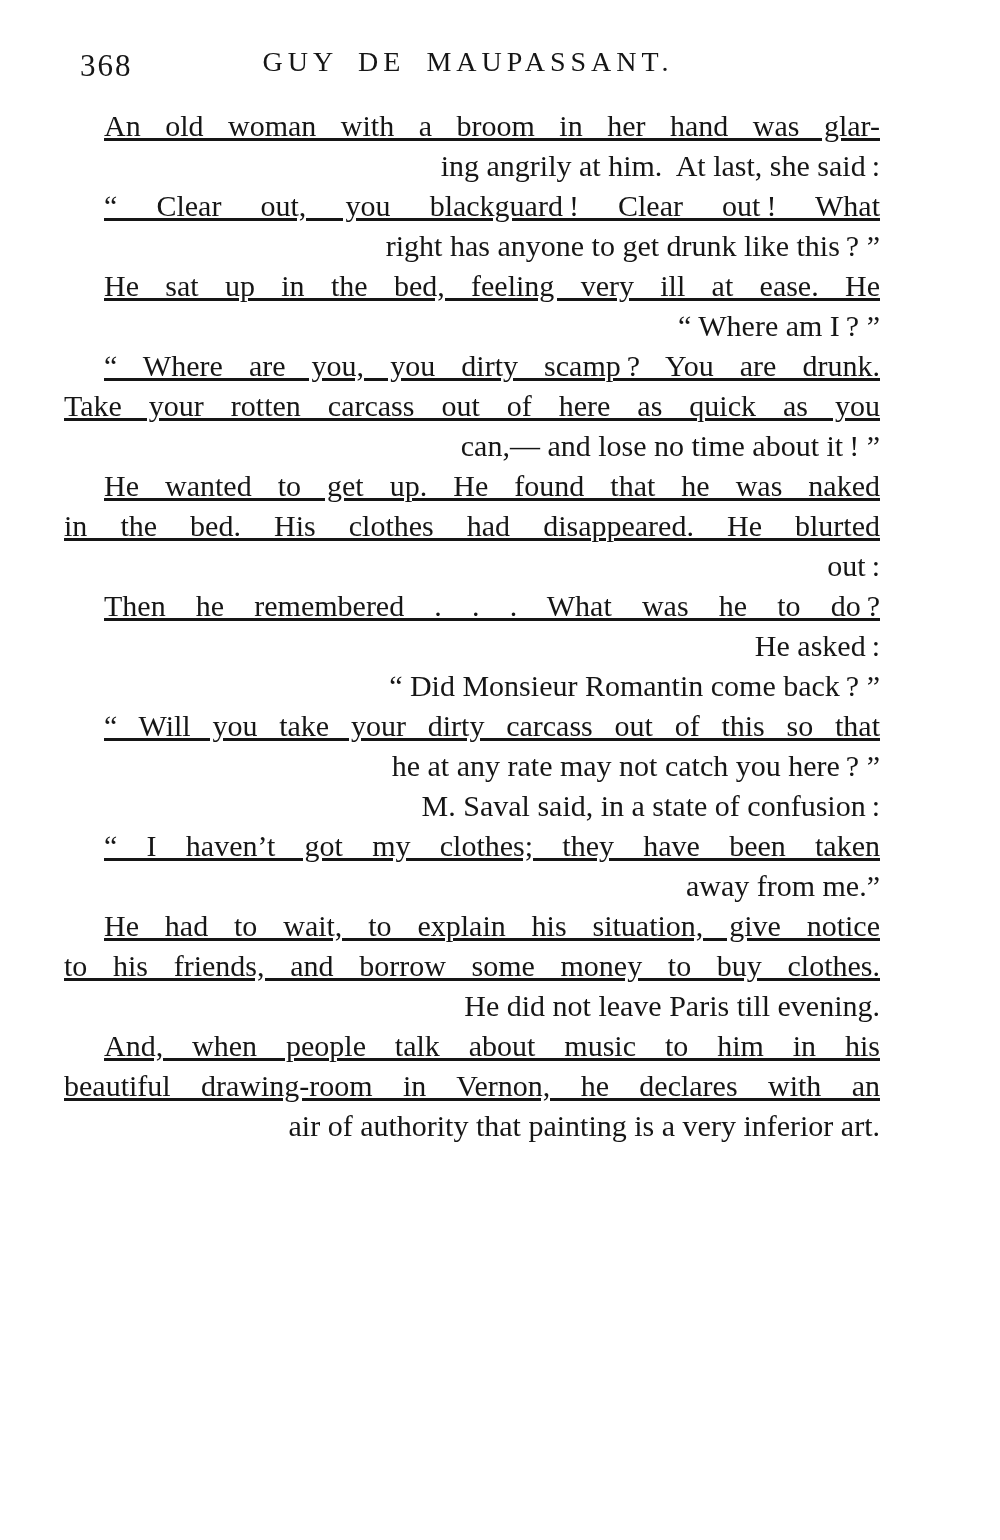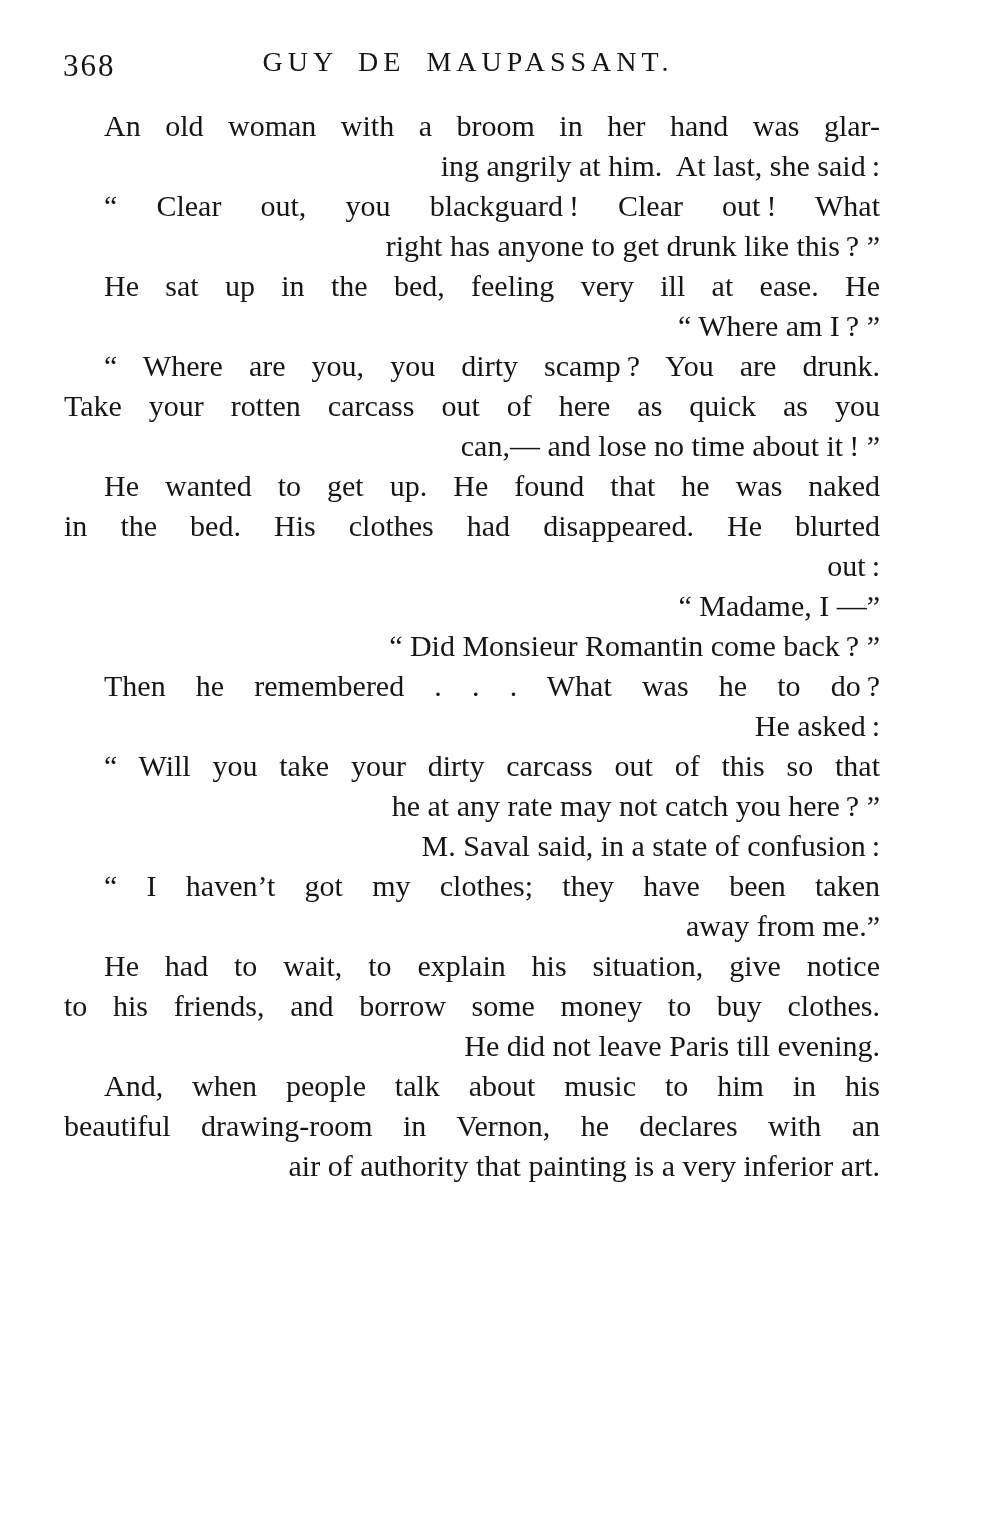--- a/index.html
+++ b/index.html
@@ -19,21 +19,21 @@
   }
   .running-head {
     position: absolute;
     top: 46px;
     left: 0;
     width: 936px;
     height: 44px;
   }
   .folio {
     position: absolute;
-    left: 63px;
+    left: 80px;
     top: 2px;
     font-size: 31px;
     letter-spacing: 2px;
   }
   .title {
     display: block;
     text-align: center;
     font-size: 28px;
     letter-spacing: 5px;
     word-spacing: 9px;
@@ -50,20 +50,21 @@
   .line {
     width: 100%;
     white-space: pre-wrap;   
     text-align: right;
   }
   .line.j {
     white-space: normal;
     text-align: justify;
     text-align-last: justify;
     text-justify: inter-word;
+    text-decoration: underline;
   }
   .line.indent { padding-left: 40px; }
 </style>
 </head>
 <body>
 
 <div class="page">
 
   <header class="running-head">
     <span class="folio">368</span>
@@ -95,31 +96,28 @@
       <div class="line j">Take your rotten carcass out of here as quick as you</div>
       <div class="line">can,— and lose no time about it ! ”</div>
     </div>
 
     <div class="para">
       <div class="line j indent">He wanted to get up.  He found that he was naked</div>
       <div class="line j">in the bed.  His clothes had disappeared.  He blurted</div>
       <div class="line">out :</div>
     </div>
 
+
     <div class="para">
-      <div class="line indent">“ Madame, I —”</div>
+      <div class="line j indent">Then he remembered  .  .  .  What was he to do ?</div>
+      <div class="line">He asked :</div>
     </div>
 
     <div class="para">
       <div class="line indent">“ Did Monsieur Romantin come back ? ”</div>
-    </div>
-
-    <div class="para">
-      <div class="line j indent">Then he remembered  .  .  .  What was he to do ?</div>
-      <div class="line">He asked :</div>
     </div>
 
 
     <div class="para">
       <div class="line j indent">“ Will you take your dirty carcass out of this so that</div>
       <div class="line">he at any rate may not catch you here ? ”</div>
     </div>
 
     <div class="para">
       <div class="line indent">M. Saval said, in a state of confusion :</div>

